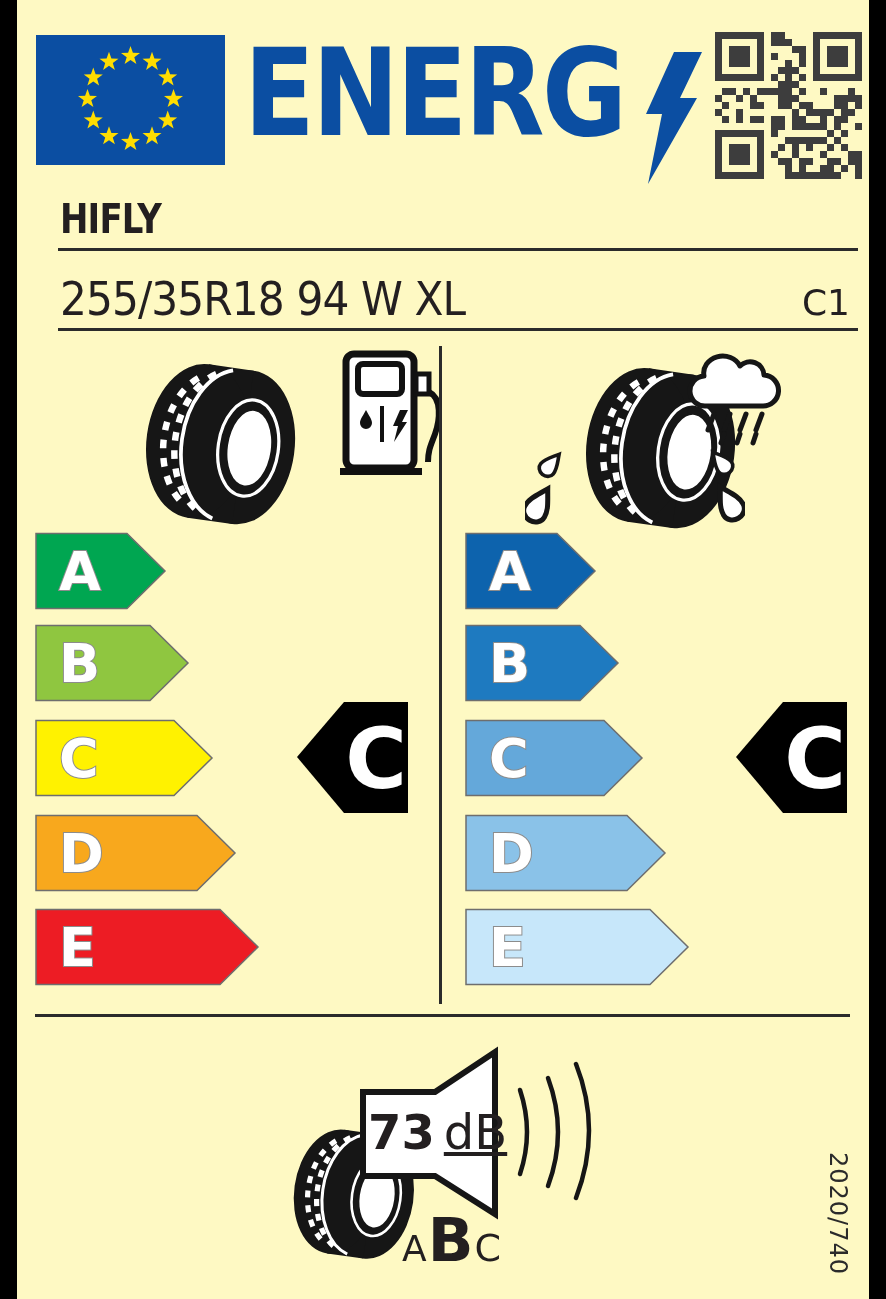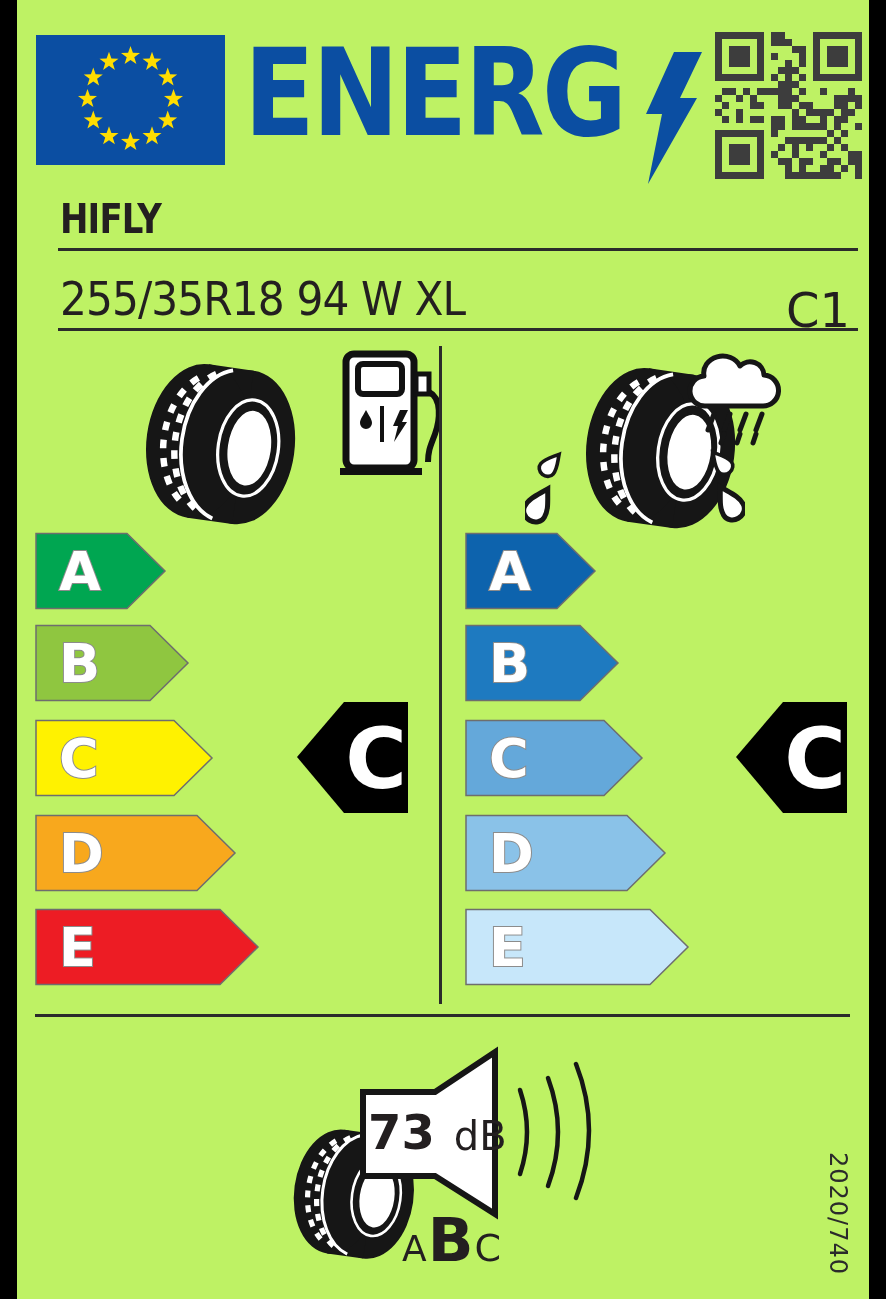--- a/index.html
+++ b/index.html
@@ -1,16 +1,16 @@
 <!DOCTYPE html>
 <html><head>
 <meta charset="utf-8">
 <style>
   html,body{margin:0;padding:0;background:#9a9a9a;}
-  .page{position:relative;width:886px;height:1299px;background:#bef264;overflow:hidden;
+  .page{position:relative;width:886px;height:1299px;background:#fef9c3;overflow:hidden;
         font-family:"DejaVu Sans","Liberation Sans",sans-serif;color:#231f20;}
   .side-bar{position:absolute;top:0;bottom:0;width:17px;background:#000;}
   .side-bar.left{left:0;} .side-bar.right{right:0;}
 
   
   .eu-flag{position:absolute;left:36px;top:35px;width:189px;height:130px;background:#0b4ea2;}
   .energ{position:absolute;left:244px;top:32px;font-size:122px;font-weight:bold;line-height:1;
          color:#0b4ea2;letter-spacing:-3px;transform:scaleX(.85);transform-origin:left top;white-space:nowrap;}
   .bolt{position:absolute;left:640px;top:52px;}
   .qr{position:absolute;left:715px;top:32px;}
@@ -18,36 +18,36 @@
   
   .brand{position:absolute;left:60px;top:196px;font-size:40px;font-weight:bold;letter-spacing:-1px;
          transform:scaleX(.85);transform-origin:left top;}
   .type-id{position:absolute;right:36px;top:198px;font-size:38px;letter-spacing:-1px;}
   .rule{position:absolute;height:3px;background:#2b2b2b;}
   .rule.r1{left:58px;top:248px;width:800px;}
   .rule.r2{left:58px;top:328px;width:800px;}
   .rule.r3{left:35px;top:1014px;width:815px;}
   .size{position:absolute;left:60px;top:272px;font-size:46px;letter-spacing:-1px;
         transform:scaleX(.92);transform-origin:left top;}
-  .tclass{position:absolute;right:36px;top:282px;font-size:48px;}
+  .tclass{position:absolute;right:36px;top:282px;font-size:36px;}
 
   .vdivider{position:absolute;left:439px;top:346px;width:3px;height:658px;background:#2b2b2b;}
 
   .icon{position:absolute;}
   .scale{position:absolute;width:240px;height:460px;}
   .scale.fuel{left:35px;top:532px;}
   .scale.wet{left:465px;top:532px;}
   .rating-arrow{position:absolute;width:111px;height:111px;}
   .rating-arrow.fuel{left:297px;top:702px;}
   .rating-arrow.wet{left:736px;top:702px;}
 
   
-  .noise-db{position:absolute;left:368px;top:1108px;display:flex;align-items:flex-end;gap:19px;line-height:1;}
+  .noise-db{position:absolute;left:368px;top:1108px;display:flex;align-items:flex-start;gap:9px;line-height:1;}
   .noise-db .val{font-size:48px;font-weight:bold;}
-  .noise-db .unit{font-size:40px;}
+  .noise-db .unit{font-size:48px;text-decoration:underline;}
   .noise-abc{position:absolute;left:402px;top:1210px;display:flex;align-items:baseline;line-height:1;letter-spacing:1px;}
   .noise-abc .ga{font-size:36px;} .noise-abc .gb{font-size:60px;font-weight:bold;} .noise-abc .gc{font-size:38px;}
   .regulation{position:absolute;left:824px;top:1152px;writing-mode:vertical-rl;font-size:24px;
               letter-spacing:1px;color:#2b2b2b;}
   svg{display:block;}
 </style>
 </head>
 <body>
 
 <div class="page">

